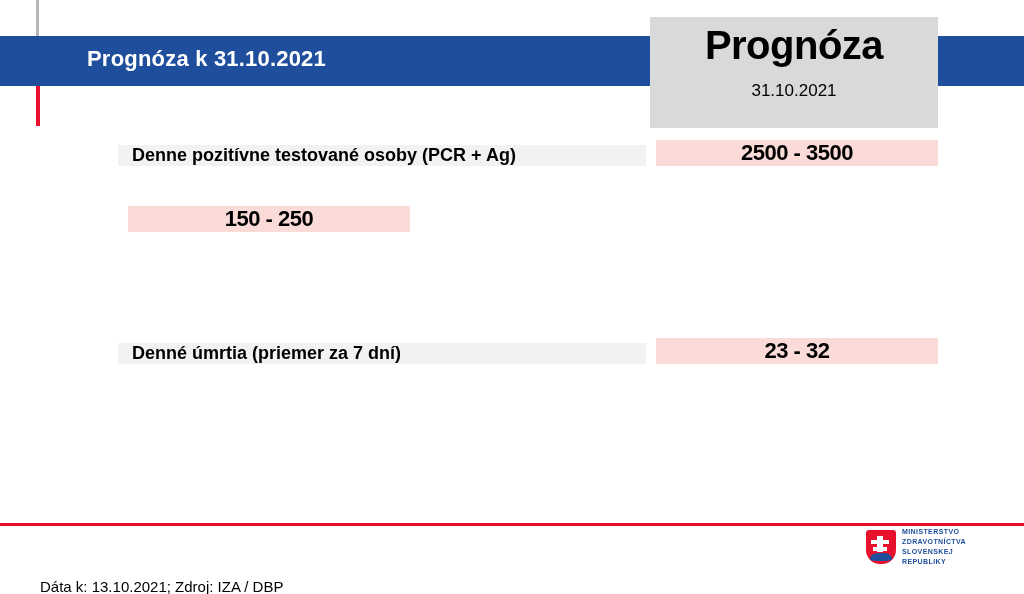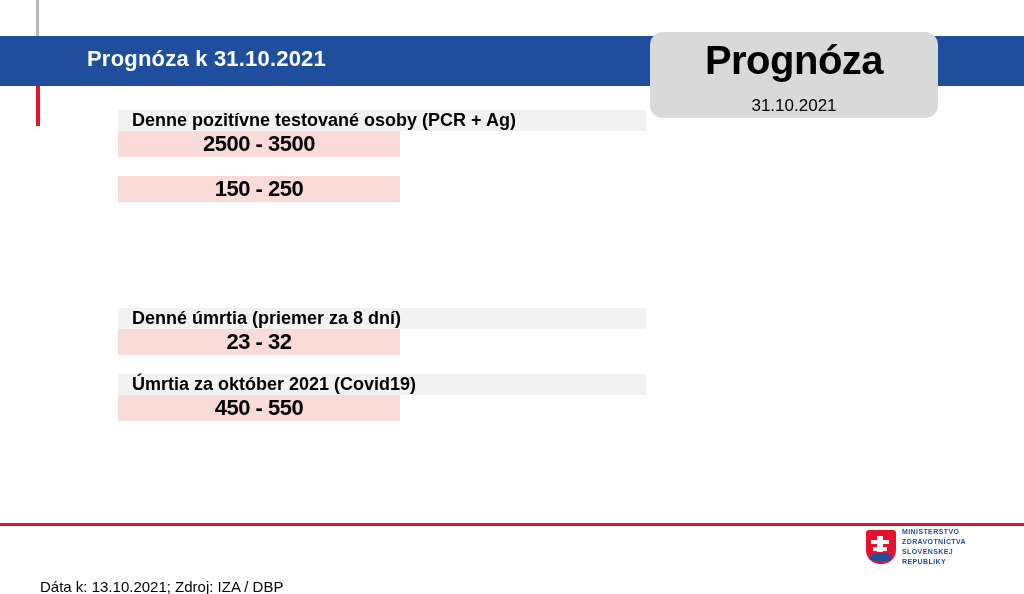--- a/index.html
+++ b/index.html
@@ -58,28 +58,27 @@
     font-size: 22px;
     font-weight: bold;
     letter-spacing: 0.2px;
     margin-left: 39px;
   }
 
   
   .header-panel {
     position: absolute;
     left: 650px;
-    top: 32px;
+    top: 17px;
     width: 288px;
-    height: 86px;
+    height: 111px;
     background: #d9d9d9;
     text-align: center;
     box-sizing: border-box;
     padding-top: 4px;
-    border-radius: 13px;
   }
   .header-panel .h-title {
     font-size: 40px;
     font-weight: bold;
     color: #000000;
     line-height: 48px;
     letter-spacing: -0.5px;
   }
   .header-panel .h-date {
     font-size: 17px;
@@ -90,24 +89,23 @@
 
   
   .table {
     position: absolute;
     left: 118px;
     top: 110px;
     width: 820px;
   }
   .row {
     display: flex;
-    align-items: flex-start;
+    align-items: flex-end;
     height: 56px;
     margin-bottom: 10px;
-    flex-direction: column;
   }
   .cell-label {
     width: 528px;
     background: #f2f2f2;
     display: flex;
     align-items: center;
     padding-left: 14px;
     box-sizing: border-box;
     font-size: 18px;
     font-weight: bold;
@@ -238,30 +236,25 @@
     <div class="cell-gap"></div>
     <div class="cell-value">150 - 250</div>
   </div>
 
   <div class="row">
     <div class="cell-gap"></div>
   </div>
 
 
   <div class="row">
-    <div class="cell-label">Denné úmrtia (priemer za 8 dní)</div>
+    <div class="cell-label">Denné úmrtia (priemer za 7 dní)</div>
     <div class="cell-gap"></div>
     <div class="cell-value">23 - 32</div>
   </div>
 
-  <div class="row">
-    <div class="cell-label">Úmrtia za október 2021 (Covid19)</div>
-    <div class="cell-gap"></div>
-    <div class="cell-value">450 - 550</div>
-  </div>
 
 </div>
 
 <div class="footer-red-line"></div>
 <div class="footer-note">Dáta k: 13.10.2021; Zdroj: IZA / DBP</div>
 
 <div class="logo">
   <div class="logo-shield">
     <div class="cross"></div>
     <div class="hills"></div>

